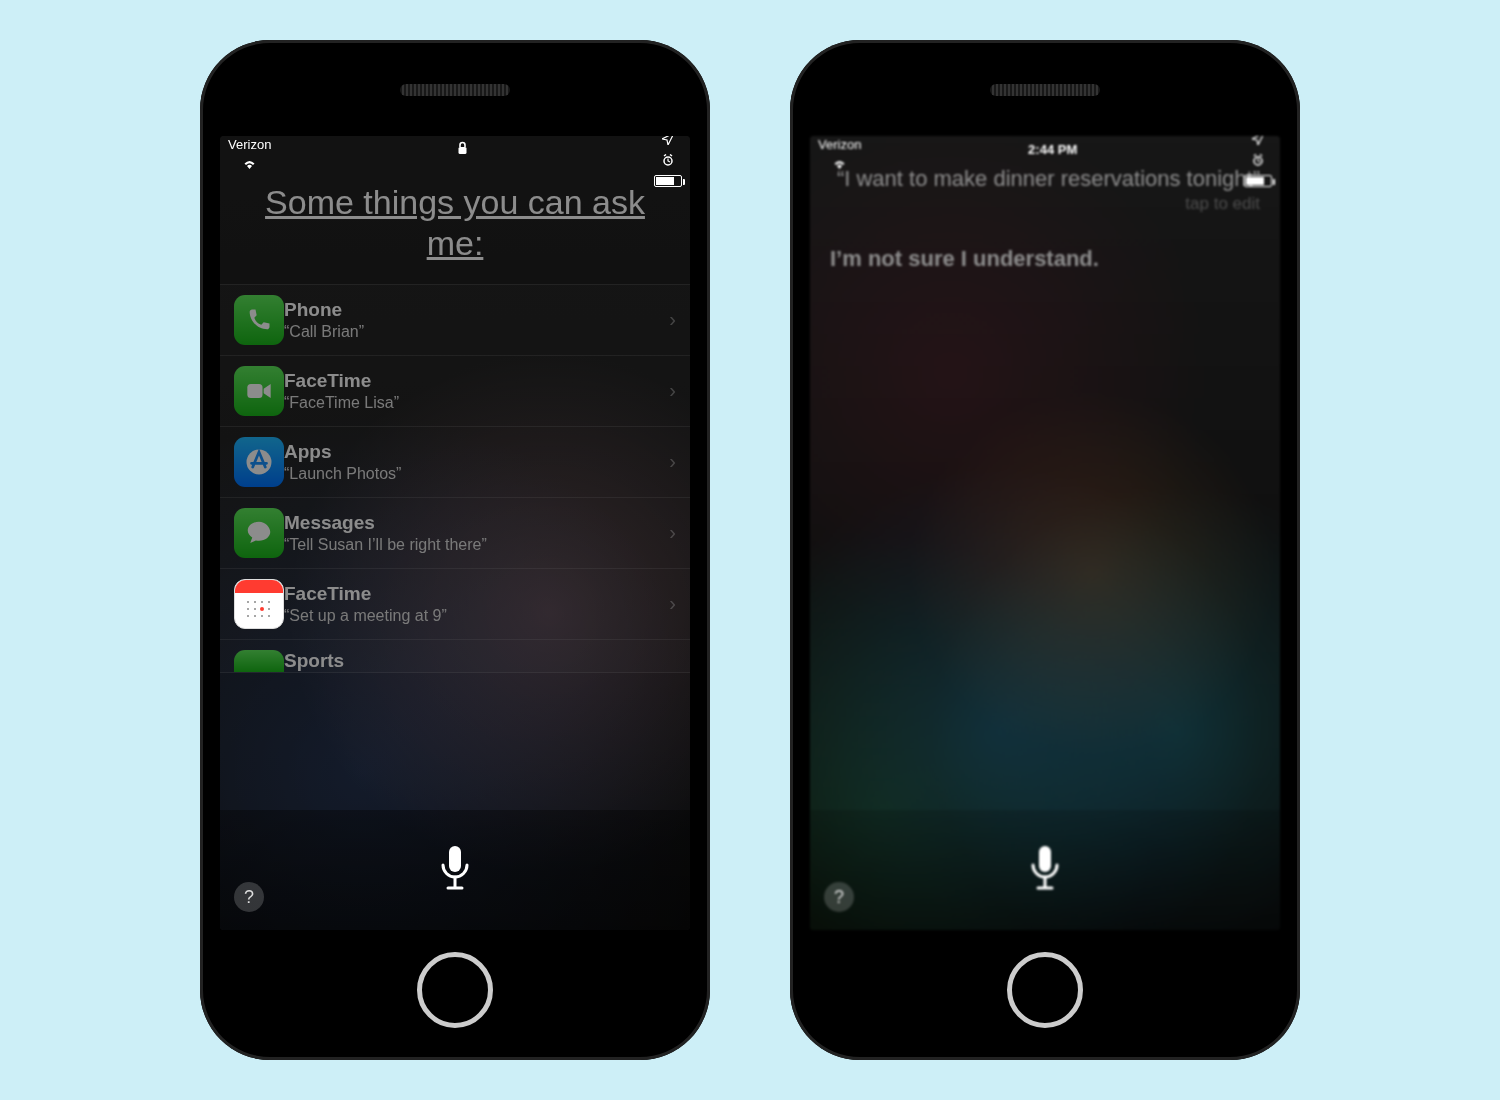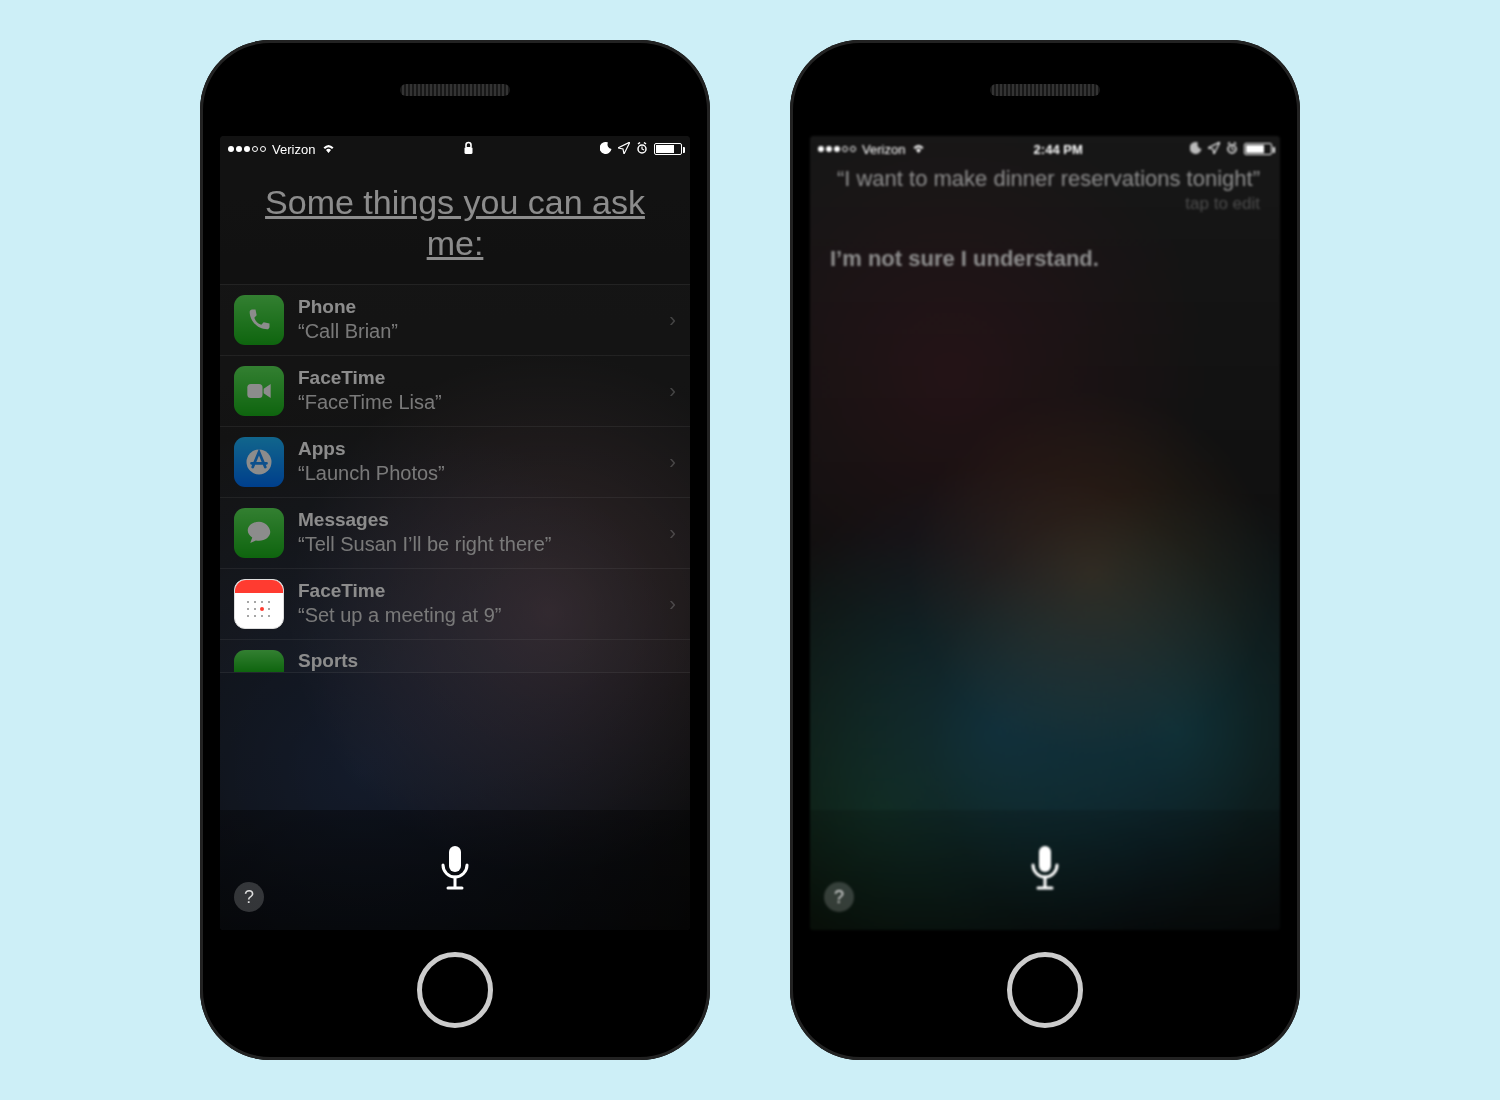--- a/index.html
+++ b/index.html
@@ -47,21 +47,21 @@
       linear-gradient(#2a2a2a,#111);
     filter:blur(1px);
   }
   .overlay { position:absolute; inset:0; background:rgba(0,0,0,.45); }
 
   .statusbar {
     position:absolute; top:0; left:0; right:0; height:26px;
     display:flex; align-items:center; padding:0 8px;
     color:#fff; font-size:13px;
   }
-  .statusbar .left, .statusbar .right { display:flex; align-items:center; gap:6px; }
+  .statusbar .left, .statusbar .right { display:flex; align-items:center; gap:6px;flex-direction:column; }
   .statusbar .center { flex:1; text-align:center; font-weight:600; }
   .dots { display:flex; gap:2px; }
   .dots span { width:6px; height:6px; border-radius:50%; background:#fff; }
   .dots span.empty { background:transparent; border:1px solid #fff; }
   .battery {
     width:28px; height:12px; border:1.5px solid #fff; border-radius:2px;
     position:relative;
   }
   .battery::after {
     content:""; position:absolute; right:-4px; top:3px;
@@ -70,33 +70,33 @@
   .battery .fill { position:absolute; left:1px; top:1px; bottom:1px; width:70%; background:#fff; }
 
   .siri-title {
     color:#fff; text-align:center; font-weight:300;
     font-size:34px; line-height:1.2;
     padding:46px 40px 20px;
     text-decoration:underline;
   }
   .list { background:rgba(255,255,255,.03); }
   .row {
-    display:flex; align-items:center; gap:14px;
+    display:flex; align-items:center; 
     padding:10px 14px;
     border-top:1px solid rgba(255,255,255,.12);
   }
   .row:last-child { border-bottom:1px solid rgba(255,255,255,.12); }
   .icon {
     width:50px; height:50px; border-radius:11px;
     display:flex; align-items:center; justify-content:center;
     flex-shrink:0;
   }
   .labels { flex:1; color:#fff; }
   .labels .t { font-size:19px; font-weight:600; }
-  .labels .e { font-size:20px; color:#ddd; margin-top:2px; }
+  .labels .e { font-size:16px; color:#ddd; margin-top:2px; }
   .chev { color:rgba(255,255,255,.4); font-size:20px; }
 
   .bottom-bar {
     position:absolute; left:0; right:0; bottom:0; height:120px;
     display:flex; align-items:center; justify-content:center;
     background:linear-gradient(rgba(0,0,0,.35),rgba(0,0,0,.55));
   }
   .help {
     position:absolute; left:14px; bottom:18px;
     width:30px; height:30px; border-radius:50%;

